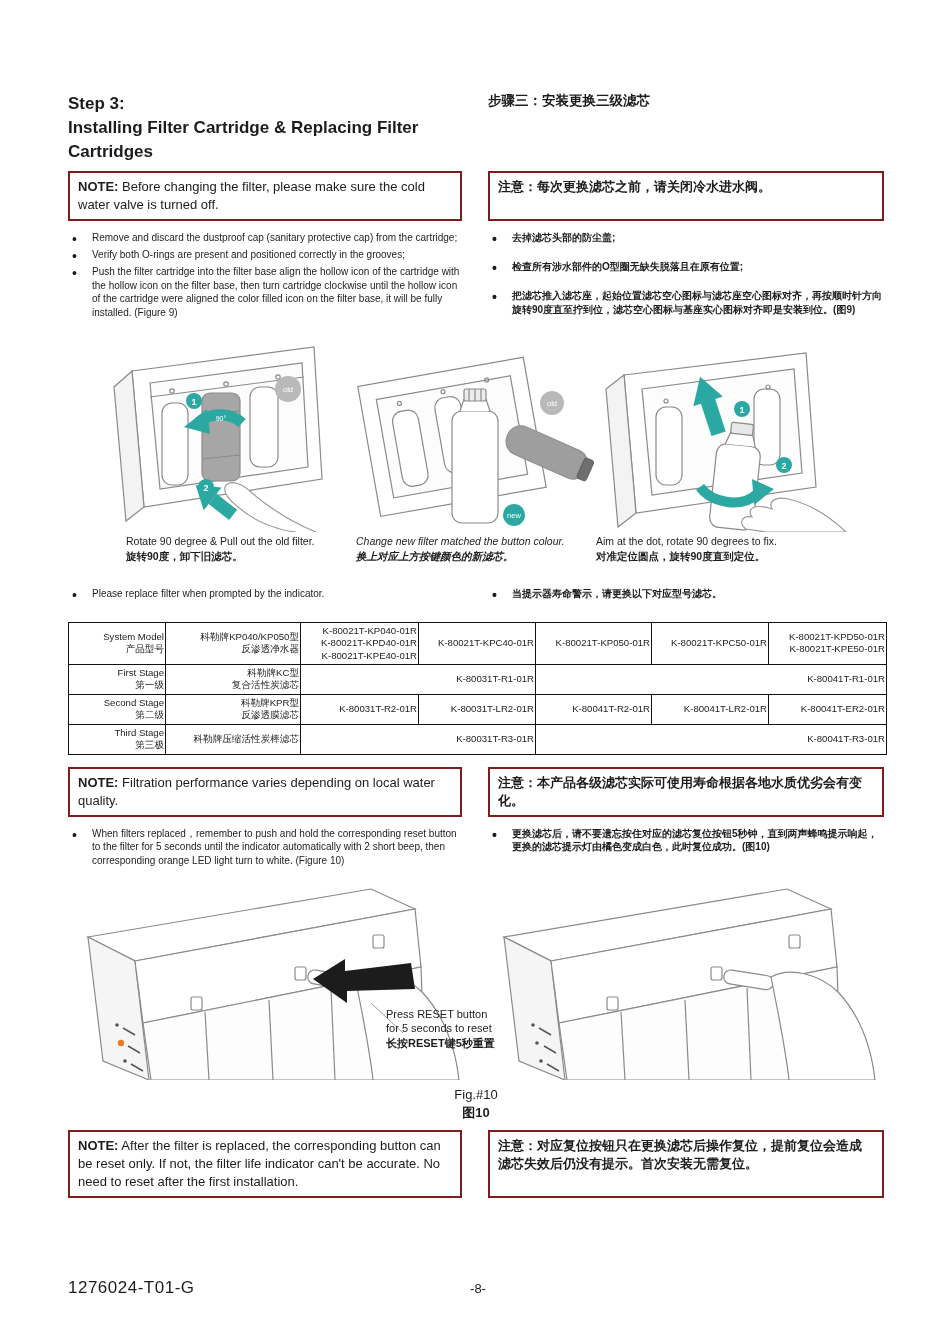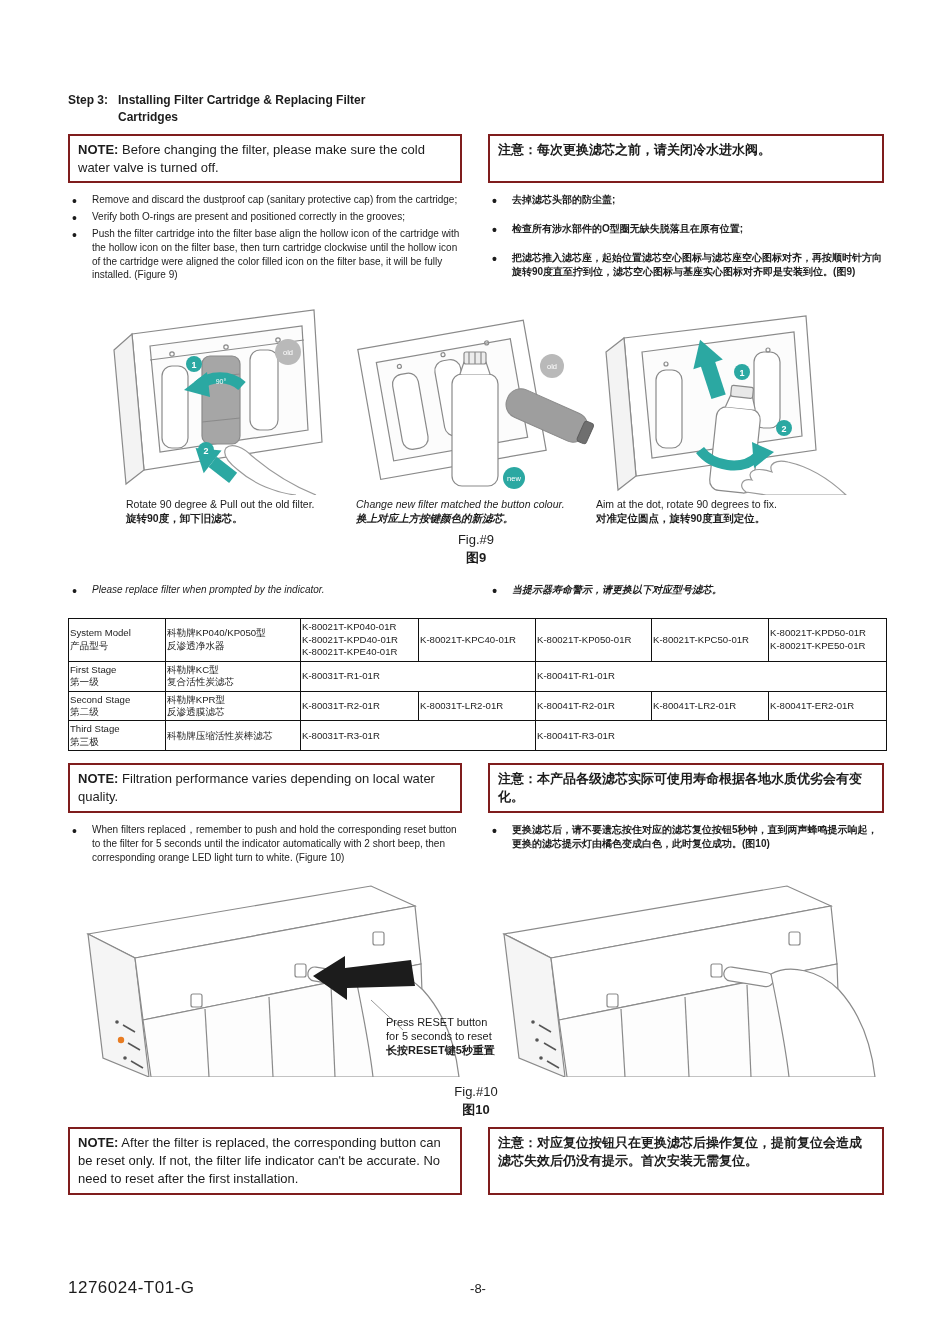--- a/index.html
+++ b/index.html
@@ -7,46 +7,46 @@
     width:950px;height:1343px;box-sizing:border-box;position:relative;
     background:#ffffff;color:#1c1c1c;overflow:hidden;
     font-family:"Liberation Sans","DejaVu Sans",sans-serif;
     padding:92px 66px 0 68px;
   }
   .row{display:flex;gap:26px;}
   .col-l{width:394px;flex:none;}
   .col-r{width:396px;flex:none;}
   .zhb{font-weight:bold;}
 
-  .step-heading{font-weight:bold;font-size:12px;line-height:1.4;display:flex;}
+  .step-heading{font-weight:bold;font-size:17px;line-height:1.4;display:flex;flex-direction:column;}
   .step-label{flex:none;margin-right:10px;}
   .zh-heading{font-weight:bold;font-size:13.5px;line-height:1.4;}
 
   .notebox{border:2px solid #7f1d1d;padding:5px 8px;font-size:13px;line-height:1.38;min-height:44px;box-sizing:border-box;}
   .notebox b{font-weight:bold;}
 
   ul.bullets{list-style:none;margin:0;padding:0;font-size:10px;line-height:1.38;}
   ul.bullets li{position:relative;padding-left:24px;margin-bottom:3px;}
   ul.bullets li::before{content:"\2022";position:absolute;left:4px;top:-1px;font-size:14px;}
   ul.bullets-zh li{margin-bottom:15px;font-weight:bold;}
 
   .figrow{display:flex;gap:0;justify-content:center;margin-top:6px;}
   .figpanel{flex:none;}
   .caprow{display:flex;justify-content:center;margin-top:2px;font-size:10.5px;line-height:1.35;}
   .cap{flex:none;}
   .cap .zhb{display:block;}
   .figlabel{text-align:center;font-size:13px;line-height:1.4;margin-top:6px;}
 
-  table.ftable{border-collapse:collapse;width:818px;margin-top:6px;font-size:9.6px;line-height:1.3;text-align:left;table-layout:fixed;}
+  table.ftable{border-collapse:collapse;width:818px;margin-top:6px;font-size:9.6px;line-height:1.3;text-align:right;table-layout:fixed;}
   table.ftable td{border:1.4px solid #111;padding:2px 1px;white-space:pre-line;vertical-align:middle;overflow:hidden;}
 
-  .mt6{margin-top:16px;font-style:italic;}.mt8{margin-top:8px;}.mt10{margin-top:10px;}.mt12{margin-top:12px;}
+  .mt6{margin-top:24px;}.mt8{margin-top:8px;}.mt10{margin-top:10px;}.mt12{margin-top:12px;}
 
   .figrow10{display:flex;gap:26px;justify-content:center;margin-top:4px;position:relative;}
-  .reset-note{position:absolute;left:318px;top:143px;font-size:11px;line-height:1.3;z-index:3;background:transparent;}
+  .reset-note{position:absolute;left:318px;top:132px;font-size:11px;line-height:1.3;z-index:3;background:transparent;}
   .reset-note .zhb{font-size:11px;}
 
   .footer{position:absolute;left:68px;right:62px;top:1278px;height:30px;}
   .doc-id{font-size:17px;letter-spacing:0.5px;}
   .page-num{position:absolute;left:0;right:0;text-align:center;top:3px;font-size:13px;}
 
   svg text{font-family:"Liberation Sans","DejaVu Sans",sans-serif;}
   .badgetext{fill:#ffffff;font-size:7.5px;text-anchor:middle;}
   .steptext{fill:#ffffff;font-size:9px;font-weight:bold;text-anchor:middle;}
   .rotlabel{fill:#ffffff;font-size:7px;text-anchor:middle;}
@@ -57,20 +57,21 @@
 <div class="page">
 
   <div class="row">
     <div class="col-l step-heading">
       <span class="step-label">Step 3:</span>
       <span>
         <span>Installing Filter Cartridge &amp; Replacing Filter</span><br>
         <span>Cartridges</span>
       </span>
     </div>
+    <div class="col-r zh-heading">步骤三：安装更换三级滤芯</div>
   </div>
 
   <div class="row mt8">
     <div class="col-l notebox">
       <b>NOTE:</b><span> Before changing the filter, please make sure the cold water valve is turned off.</span>
     </div>
     <div class="col-r notebox zhb">注意：每次更换滤芯之前，请关闭冷水进水阀。</div>
   </div>
 
   <div class="row mt10">
@@ -189,24 +190,20 @@
     <div class="cap" style="width:240px;font-style:italic;">
       <span>Change new filter matched the button colour.</span>
       <span class="zhb">换上对应上方按键颜色的新滤芯。</span>
     </div>
     <div class="cap" style="width:270px;">
       <span>Aim at the dot, rotate 90 degrees to fix.</span>
       <span class="zhb">对准定位圆点，旋转90度直到定位。</span>
     </div>
   </div>
 
-  <div class="figlabel">
-    <div>Fig.#9</div>
-    <div class="zhb">图9</div>
-  </div>
 
   <div class="row mt6">
     <div class="col-l">
       <ul class="bullets">
           <li>Please replace filter when prompted by the indicator.</li>
         </ul>
     </div>
     <div class="col-r">
       <ul class="bullets bullets-zh">
           <li>当提示器寿命警示，请更换以下对应型号滤芯。</li>

